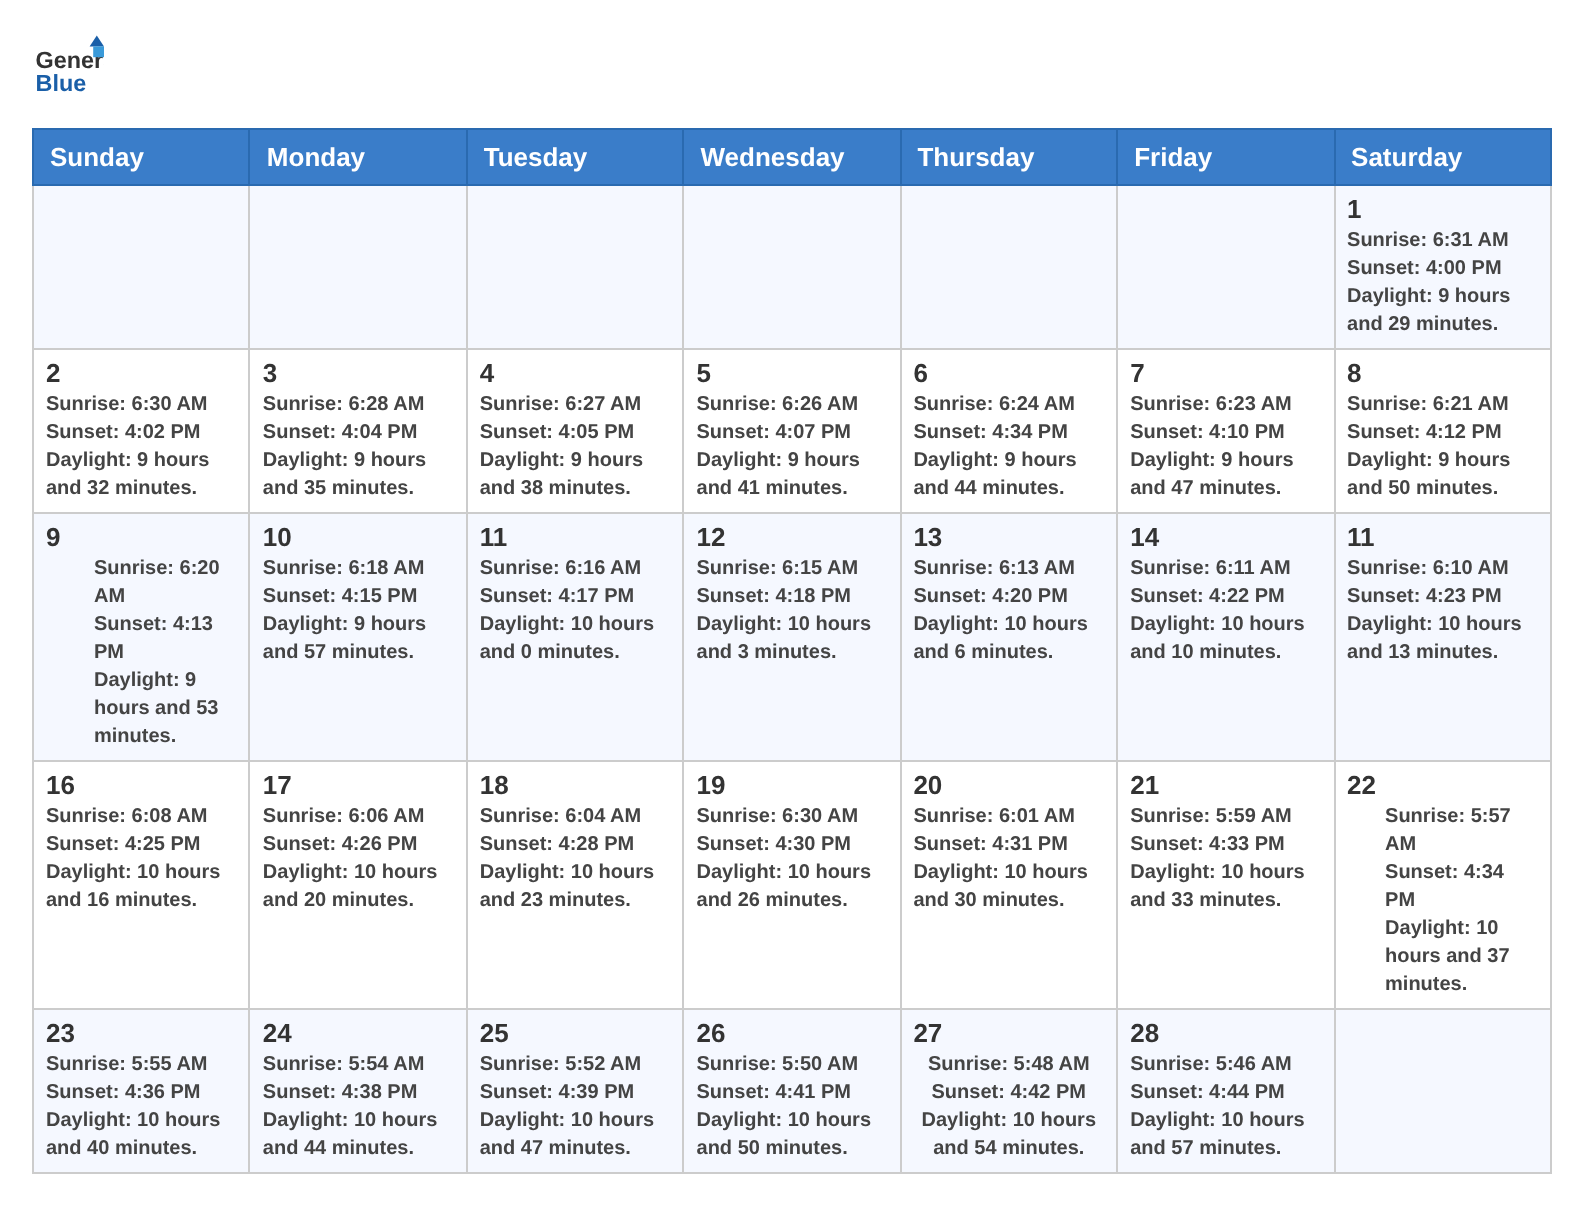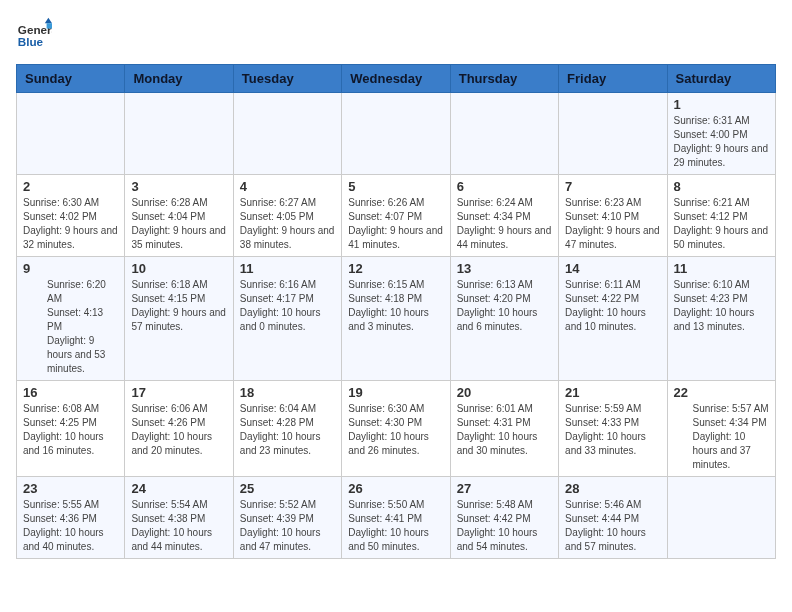--- a/index.html
+++ b/index.html
@@ -42,21 +42,21 @@
       color: #555;
       margin-top: 2px;
     }
     .calendar {
       width: 100%;
       border-collapse: collapse;
       border: 1px solid #ccc;
     }
     .calendar th {
       background-color: #3a7dc9;
-      color: #0f172a;
+      color: #ffffff;
       font-size: 13px;
       font-weight: bold;
       padding: 6px 8px;
       text-align: left;
       border: 1px solid #2a6ab0;
     }
     .calendar td {
       border: 1px solid #ccc;
       vertical-align: top;
       padding: 4px 6px;
@@ -67,20 +67,21 @@
     .day-number {
       font-size: 13px;
       font-weight: bold;
       color: #333;
       margin-bottom: 2px;
     }
     .day-info {
       font-size: 10px;
       color: #444;
       line-height: 1.4;
+      font-weight: bold;
     }
     .empty-cell {
       background: #f9f9f9;
     }
     tr:nth-child(odd) td {
       background-color: #f5f8ff;
     }
     tr:nth-child(even) td {
       background-color: #ffffff;
     }
@@ -289,21 +290,21 @@
 Daylight: 10 hours and 47 minutes.</div>
         </td>
         <td>
           <div class="day-number">26</div>
           <div class="day-info" style="white-space: pre-line;">Sunrise: 5:50 AM
 Sunset: 4:41 PM
 Daylight: 10 hours and 50 minutes.</div>
         </td>
         <td>
           <div class="day-number">27</div>
-          <div class="day-info" style="white-space: pre-line;">Sunrise: 5:48 AM
+          <div class="day-info" style="white-space: pre-line; text-align: center;">Sunrise: 5:48 AM
 Sunset: 4:42 PM
 Daylight: 10 hours and 54 minutes.</div>
         </td>
         <td>
           <div class="day-number">28</div>
           <div class="day-info" style="white-space: pre-line;">Sunrise: 5:46 AM
 Sunset: 4:44 PM
 Daylight: 10 hours and 57 minutes.</div>
         </td>
         <td class="empty-cell"></td>

